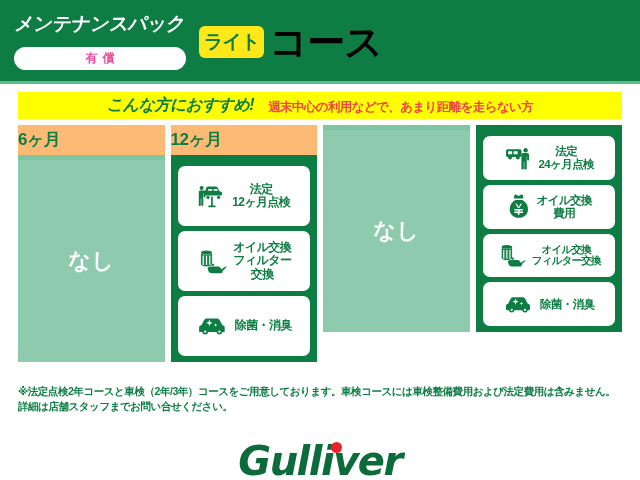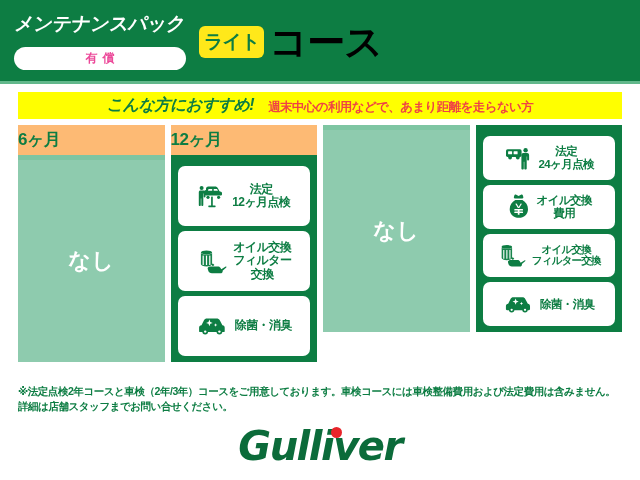--- a/index.html
+++ b/index.html
@@ -236,20 +236,21 @@
   
   .logo-wrap {
     display: flex;
     align-items: center;
     justify-content: center;
     padding-top: 12px;
   }
   .logo {
     position: relative;
     display: inline-block;
+    margin-top: 15px;
   }
   .logo-text {
     color: #0b6b3a;
     font-size: 40px;
     font-weight: bold;
     font-style: italic;
     letter-spacing: -1.5px;
     line-height: 1;
     font-family: "DejaVu Sans", sans-serif;
   }

